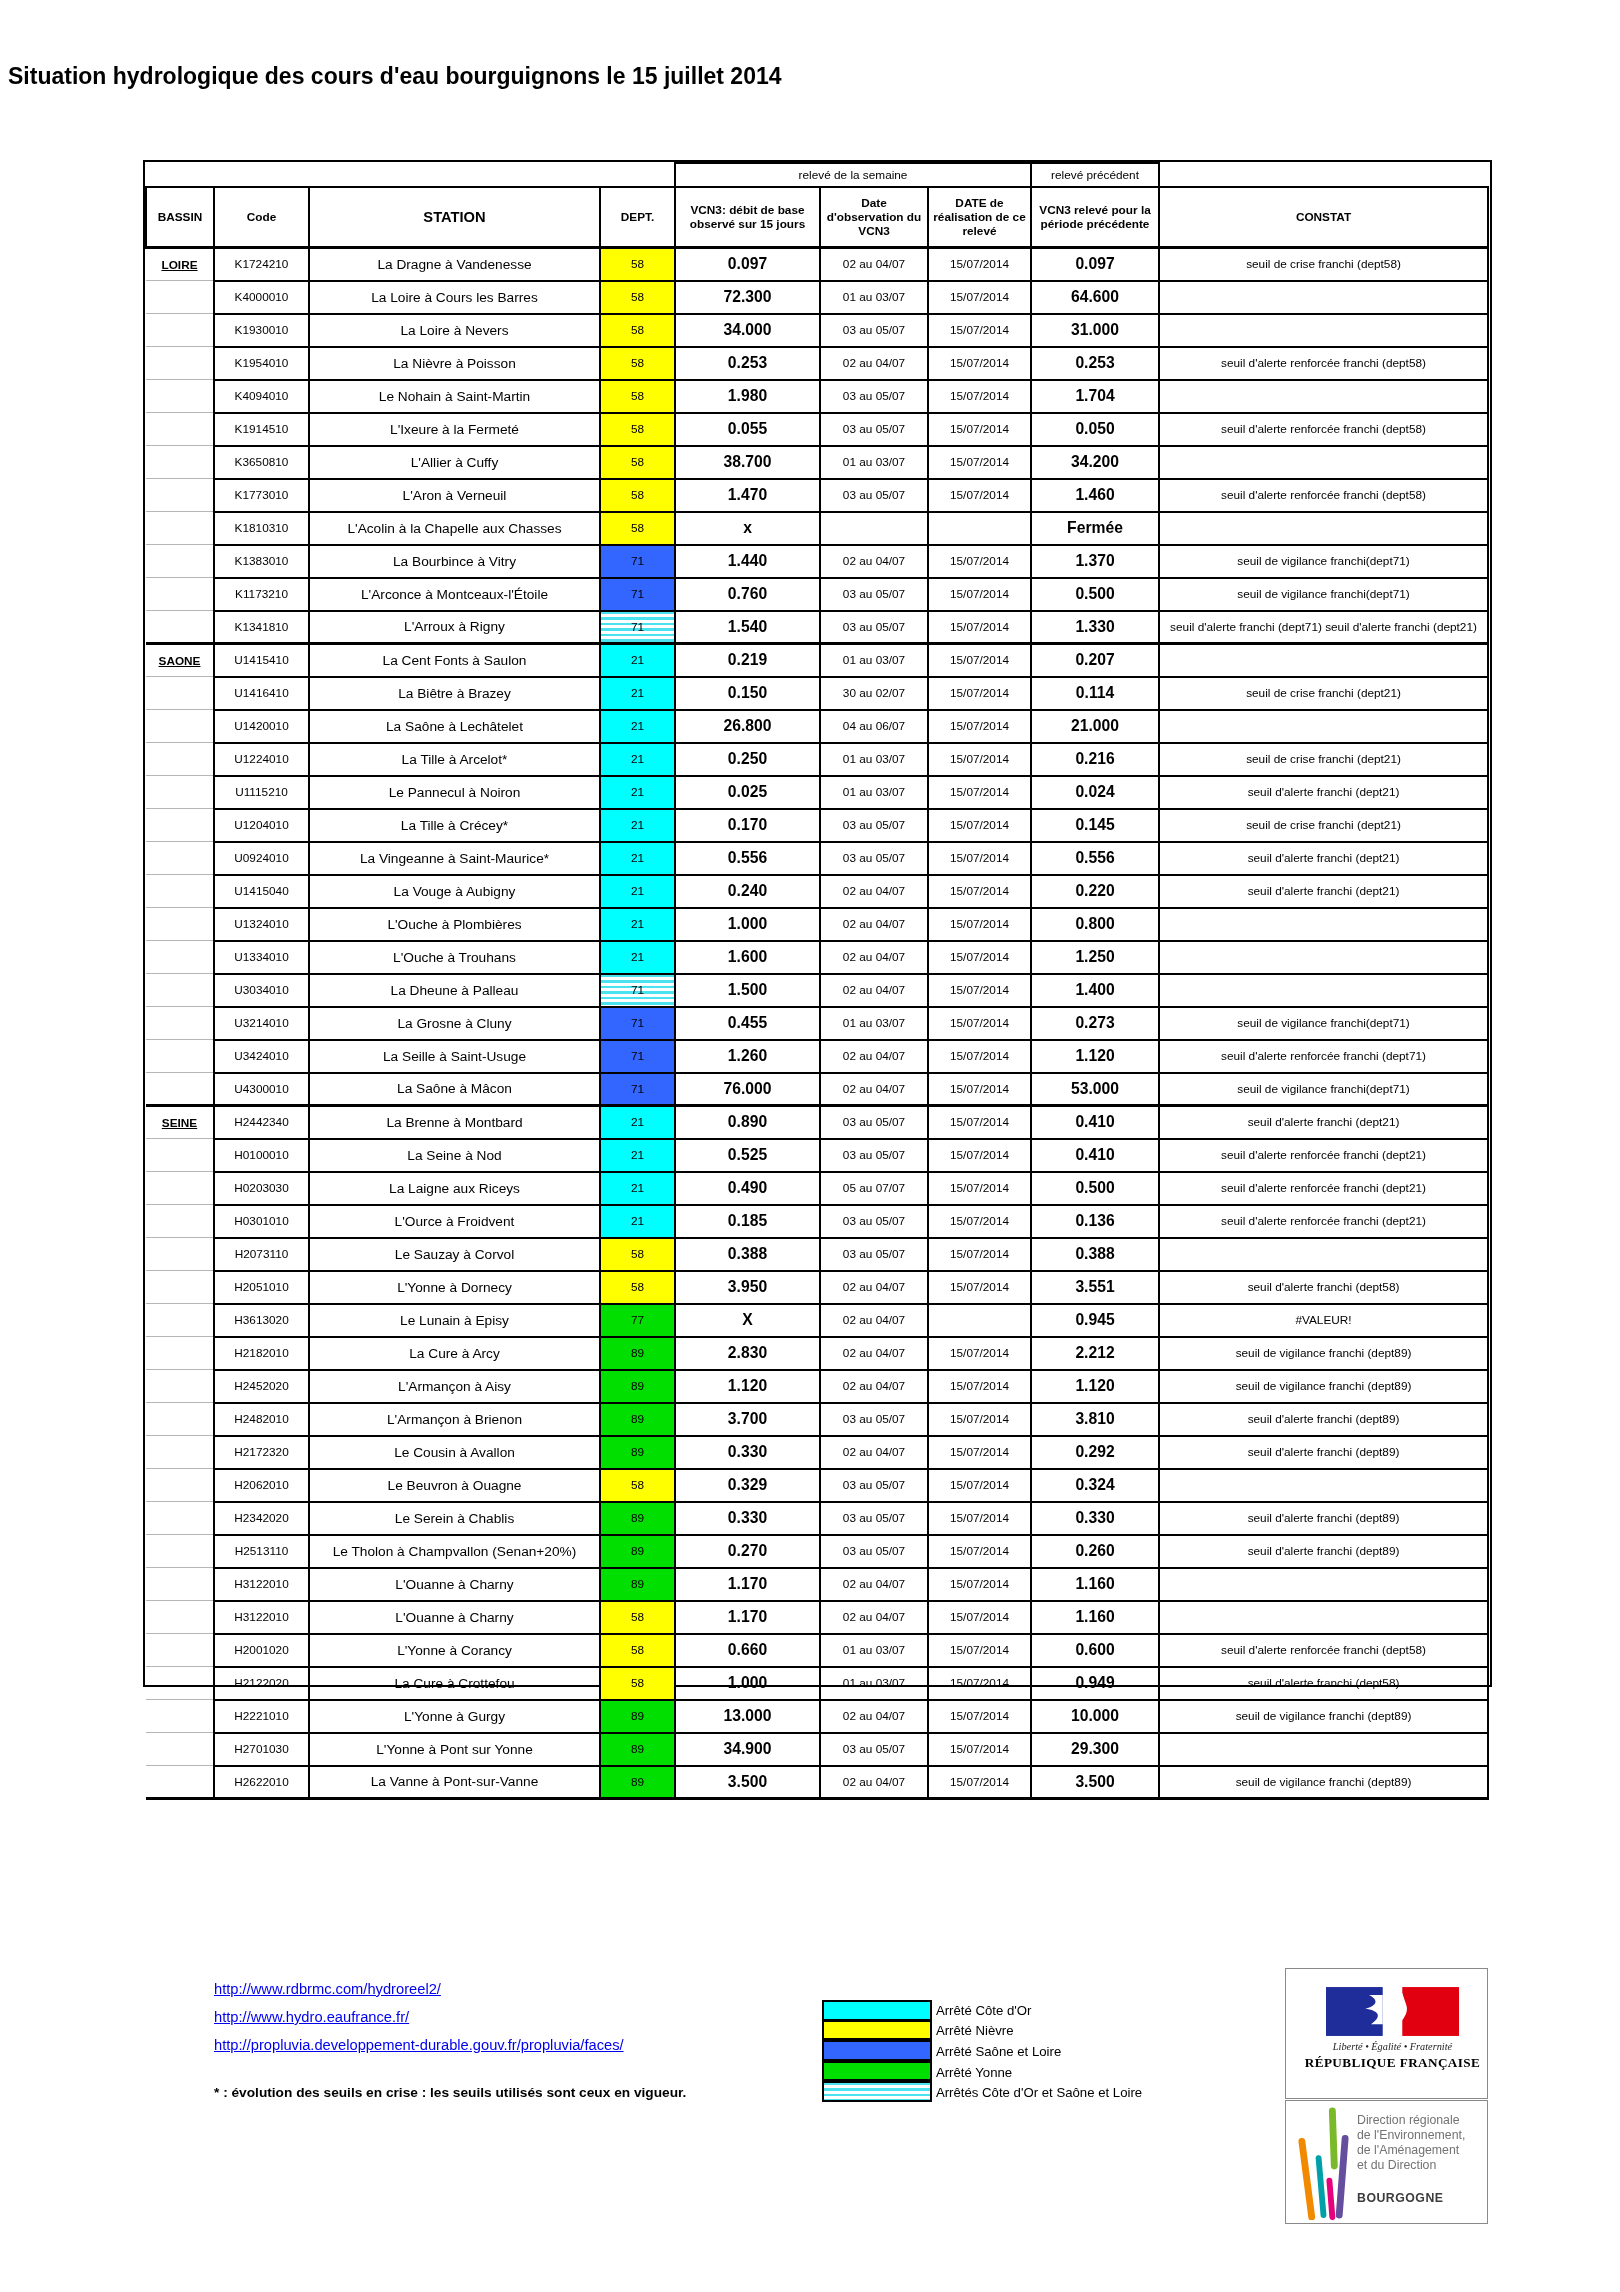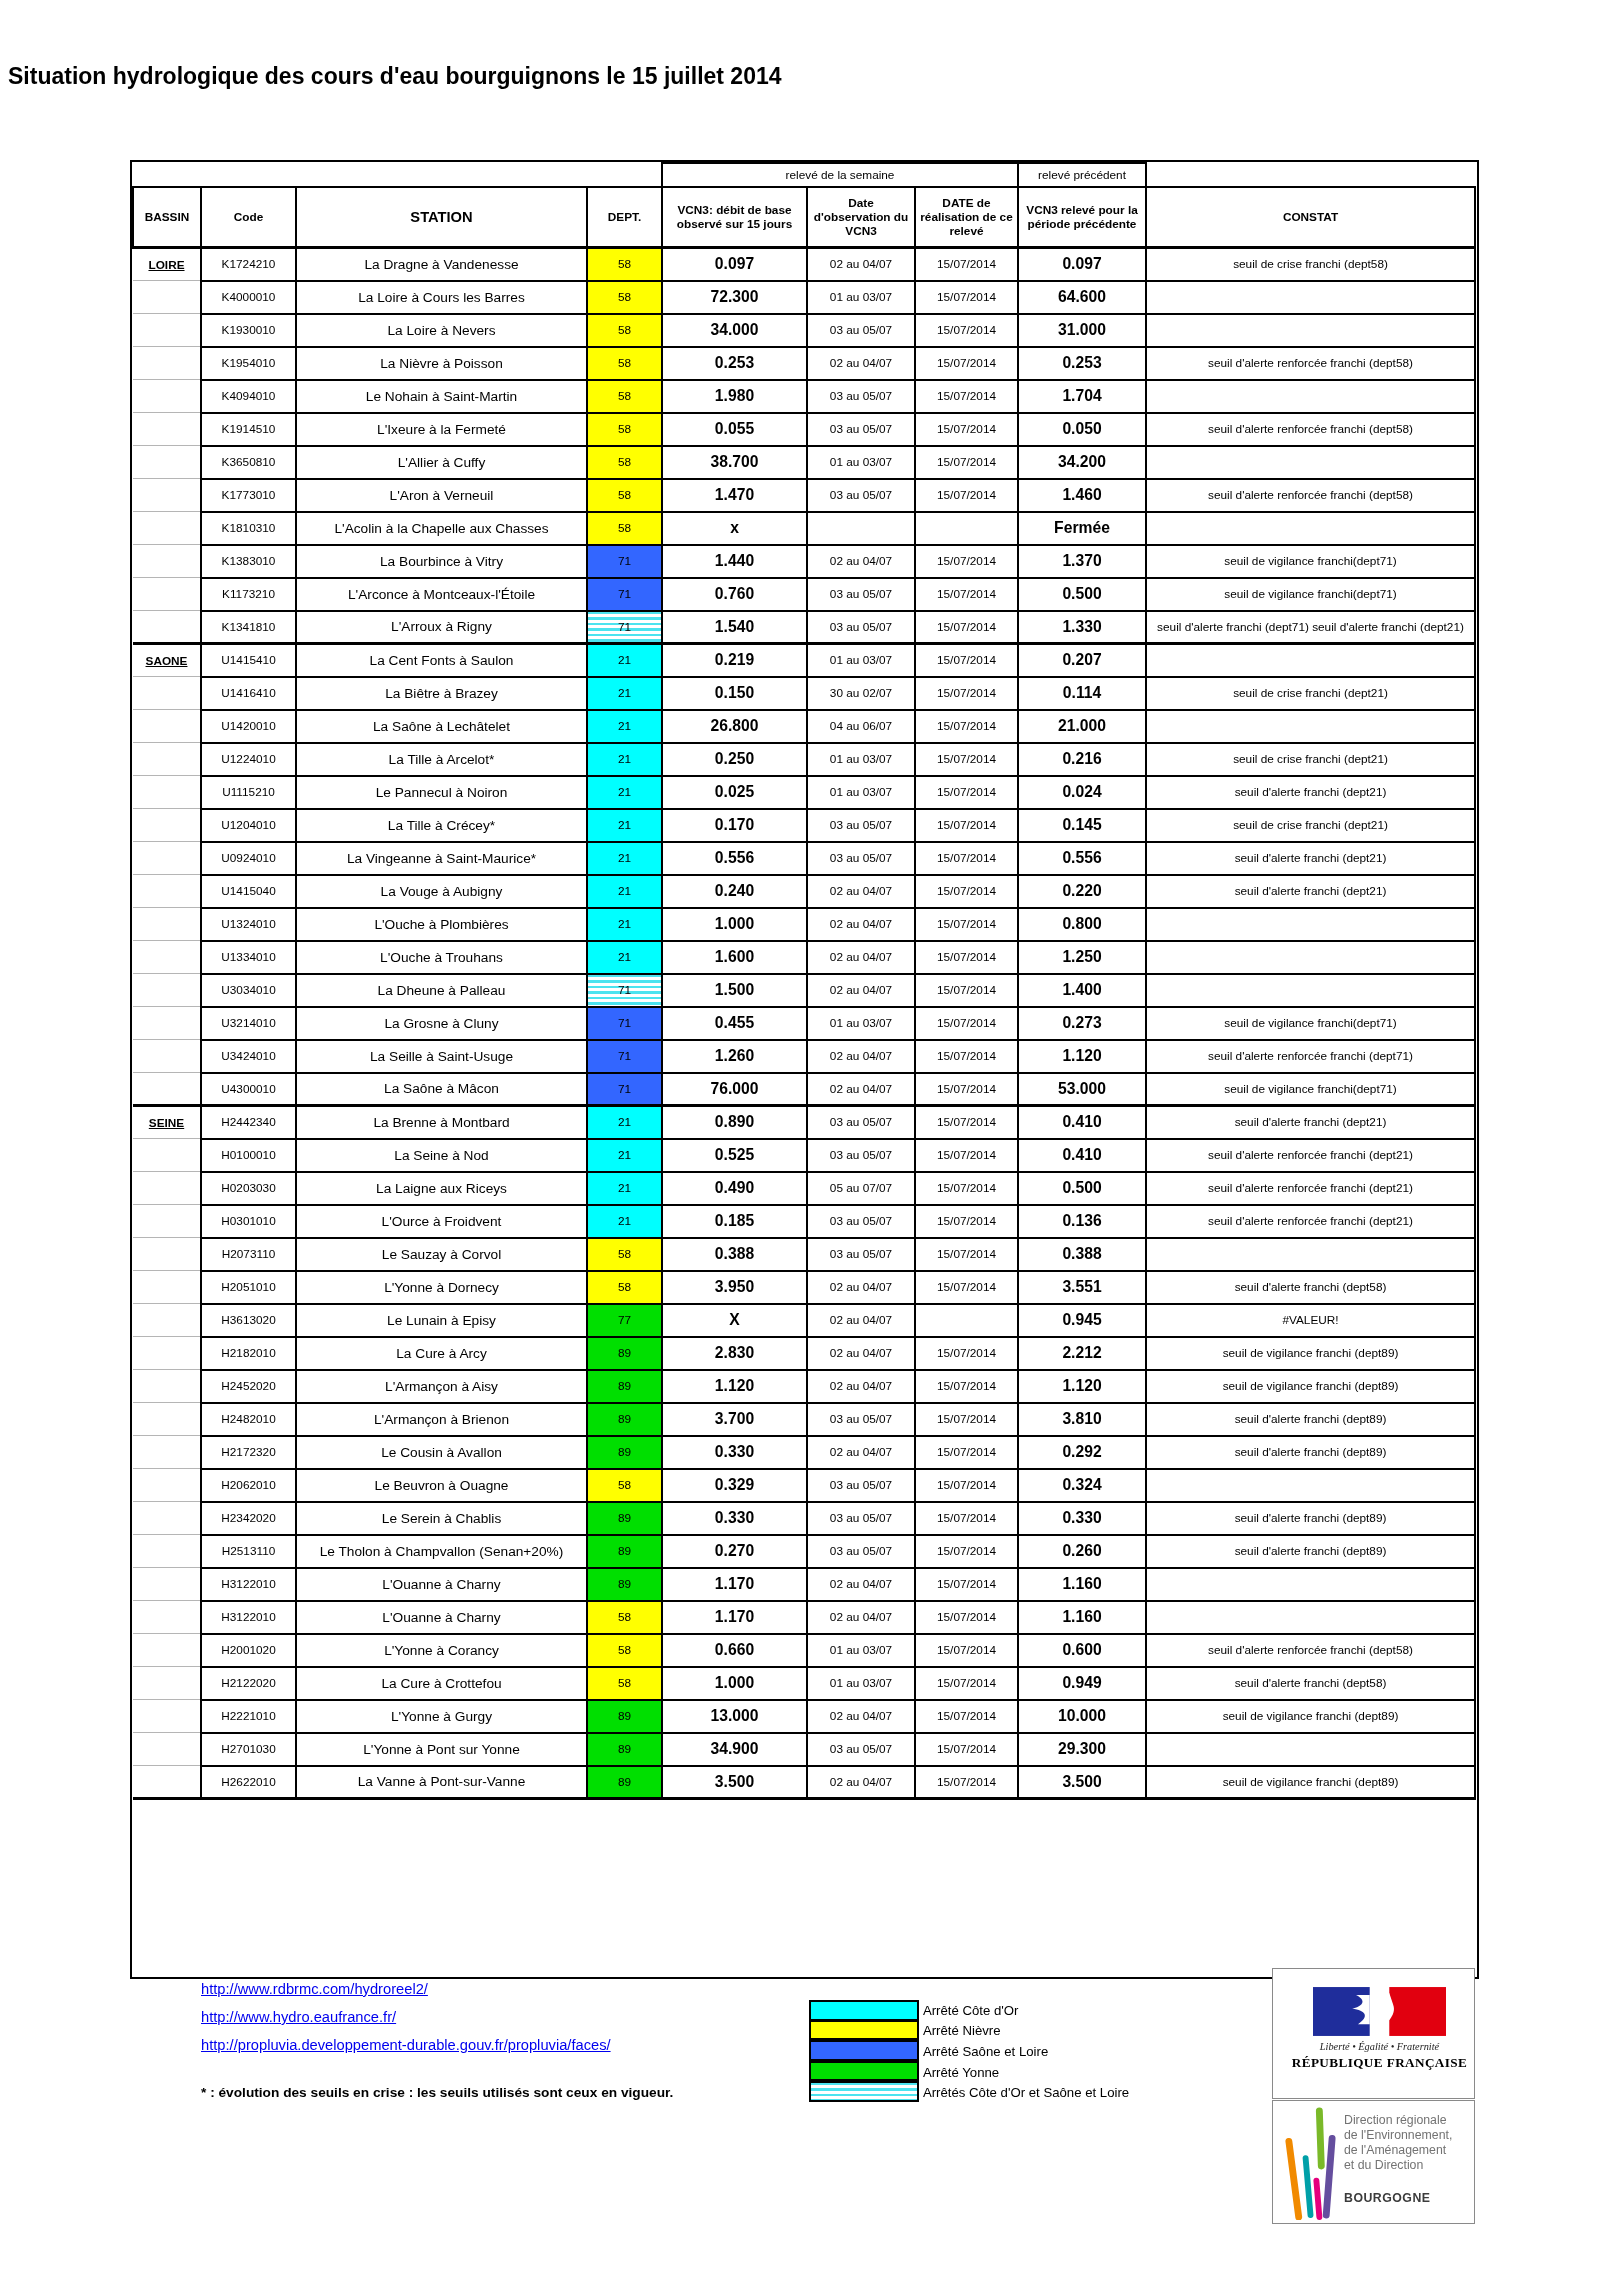--- a/index.html
+++ b/index.html
@@ -1,20 +1,20 @@
 <!DOCTYPE html>
 <html><head>
 <meta charset="utf-8">
 <style>
   html,body{margin:0;padding:0;background:#fff;}
   .page{position:relative;width:1620px;height:2293px;background:#fff;
         font-family:"Liberation Sans",sans-serif;color:#000;overflow:hidden;}
   .title{position:absolute;top:63px;left:8px;width:100%;text-align:left;
          font-size:23px;font-weight:bold;}
-  .frame{position:absolute;left:130px;top:160px;width:1349px;height:1819px;
+  .frame{position:absolute;left:143px;top:160px;width:1349px;height:1527px;
          border:2.9px solid #000;box-sizing:border-box;}
   table.hydro{border-collapse:collapse;table-layout:fixed;width:1343px;}
   table.hydro th,table.hydro td{box-sizing:border-box;padding:0 2px;overflow:hidden;}
   .minihdr th{border:none;font-weight:normal;font-size:11.8px;height:23.5px;text-align:center;}
   .minihdr th.mh{border:2px solid #000;}
   .hdr th{border:2px solid #000;border-top:2.9px solid #000;border-bottom:2.9px solid #000;
           font-size:11.8px;font-weight:bold;height:61px;text-align:center;}
   .hdr th.station-h{font-size:14.7px;}
   tbody td{border:2px solid #000;height:33px;text-align:center;}
   tbody tr:last-child td{border-bottom:3.9px solid #000;}

